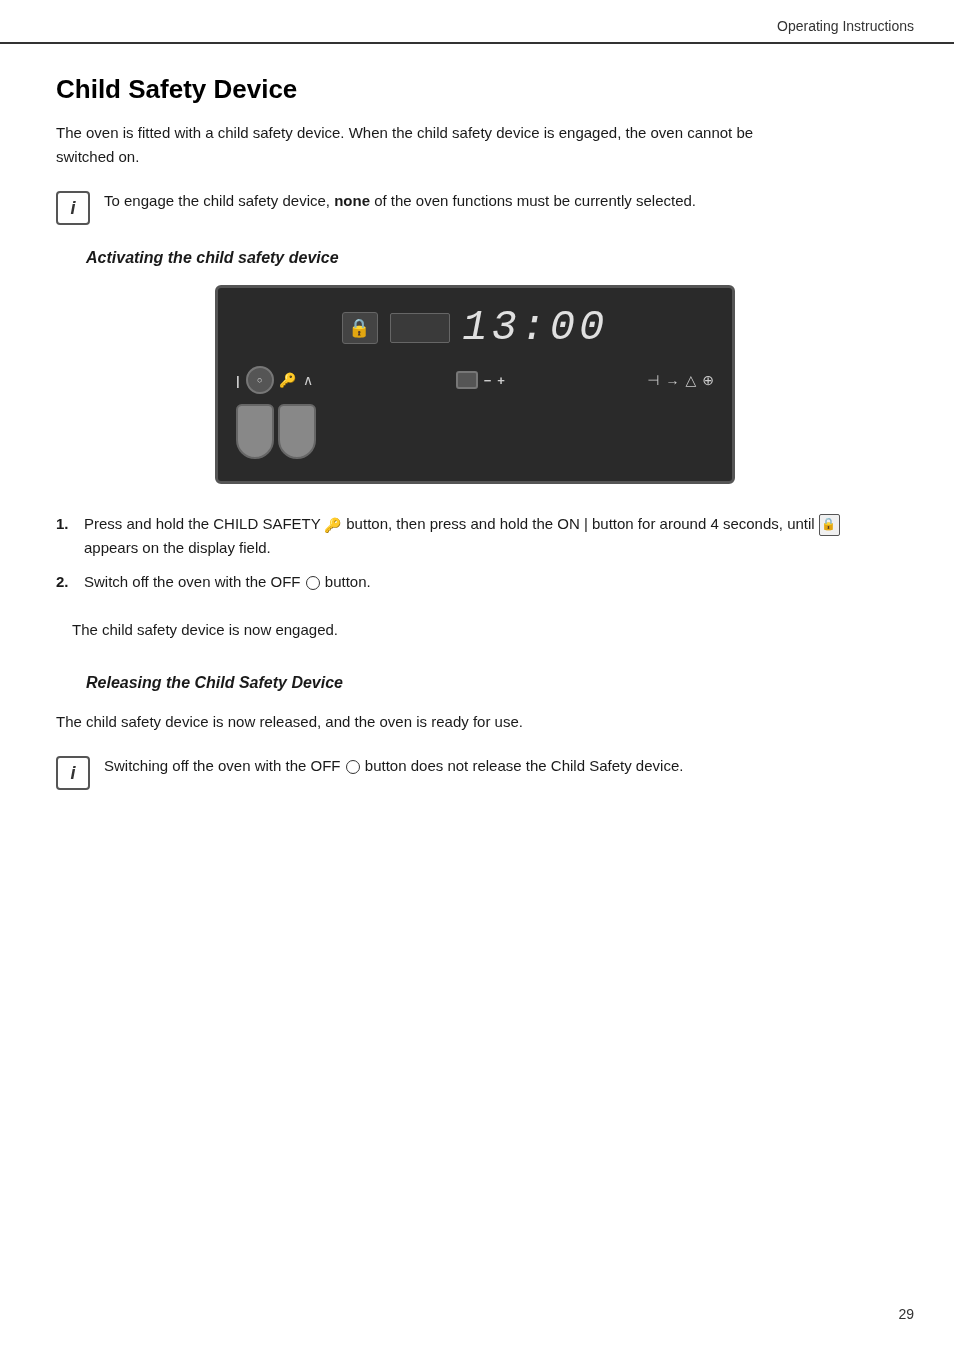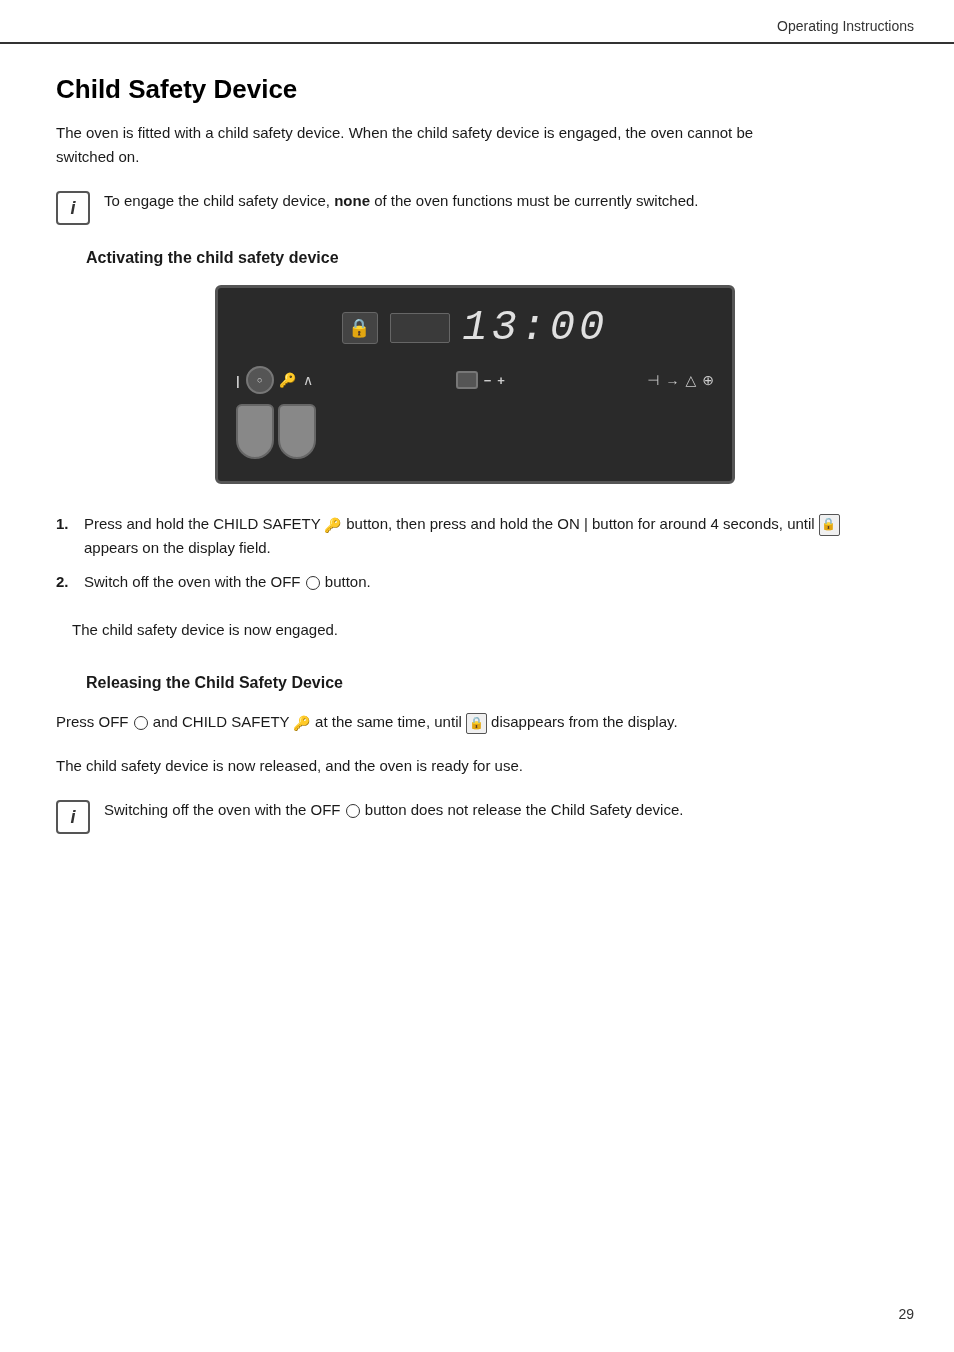--- a/index.html
+++ b/index.html
@@ -71,20 +71,21 @@
       font-size: 15px;
       line-height: 1.6;
       max-width: 680px;
     }
 
     .section-title {
       font-size: 16px;
       font-weight: bold;
       margin-bottom: 18px;
       margin-left: 30px;
+      font-style: italic;
     }
 
     
     .oven-display-wrapper {
       display: flex;
       justify-content: center;
       margin: 0 0 28px 0;
     }
 
     .oven-display {
@@ -267,21 +268,21 @@
 
 <div class="main-content">
 
   <h1 class="page-title">Child Safety Device</h1>
 
   <p class="intro-text">The oven is fitted with a child safety device. When the child safety device is engaged, the oven cannot be switched on.</p>
 
   <div class="info-box">
     <div class="info-icon">i</div>
     <p class="info-text">
-      <span>To engage the child safety device, </span><strong>none</strong><span> of the oven functions must be currently switched.</span>
+      <span>To engage the child safety device, </span><strong>none</strong><span> of the oven functions must be currently selected.</span>
     </p>
   </div>
 
   <div class="section-activate">
     <h2 class="section-title">Activating the child safety device</h2>
 
     <div class="oven-display-wrapper">
       <div class="oven-display">
 
         <div class="oven-top-row">
@@ -335,23 +336,20 @@
           Switch off the oven with the OFF <span class="circle-icon"></span> button.
         </span>
       </li>
     </ol>
     <p class="step-sub">The child safety device is now engaged.</p>
   </div>
 
   <div class="section-release">
     <h2 class="section-title">Releasing the Child Safety Device</h2>
 
-    <p class="intro-text">
-      Press OFF <span class="circle-icon"></span> and CHILD SAFETY <span class="key-icon">🔑</span> at the same time, until <span class="lock-inline">🔒</span> disappears from the display.
-    </p>
 
     <p class="intro-text">The child safety device is now released, and the oven is ready for use.</p>
 
     <div class="info-box">
       <div class="info-icon">i</div>
       <p class="info-text">
         Switching off the oven with the OFF <span class="circle-icon"></span> button does not release the Child Safety device.
       </p>
     </div>
   </div>

